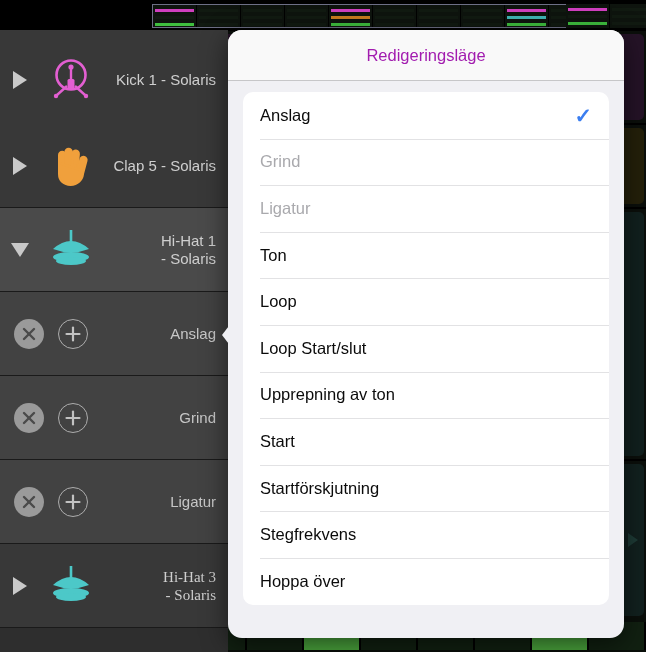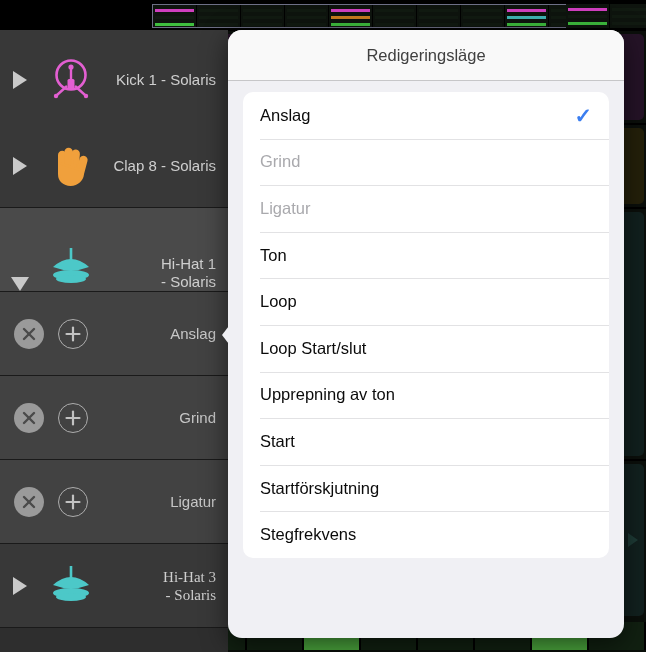--- a/index.html
+++ b/index.html
@@ -116,21 +116,21 @@
   .popover {
     position:absolute; left:228px; top:30px; width:396px; height:608px;
     background:#f0f0f4; border-radius:14px; overflow:hidden;
     box-shadow:0 6px 26px rgba(0,0,0,.55);
   }
   .pop-head {
     height:51px; background:#f9f9f9;
     display:flex; align-items:center; justify-content:center;
     border-bottom:1px solid #c6c6c8;
   }
-  .pop-title { font-size:16.5px; color:#404040; font-weight:400; }
+  .pop-title { font-size:16.5px; color:#a21caf; font-weight:400; }
   .pop-body { padding:11px 15px 0 15px; }
   .pop-card { background:#fff; border-radius:10px; overflow:hidden; }
   .pop-item {
     height:46.6px; display:flex; align-items:center;
     padding:0 17px; position:relative;
     font-size:16.5px; color:#0b0b0b;
   }
   .pop-item + .pop-item::before {
     content:""; position:absolute; left:17px; right:0; top:0;
     height:1px; background:#e2e2e4;
@@ -288,23 +288,23 @@
           <svg width="50" height="50" viewBox="0 0 50 50">
             <g fill="#f0a03c" stroke="#f0a03c" stroke-width="2" stroke-linecap="round">
               <path d="M13 32 L13 14 a3.2 3.2 0 0 1 6.4 0 L19.4 28"></path>
               <path d="M19.4 28 L19.4 11 a3.2 3.2 0 0 1 6.4 0 L25.8 28"></path>
               <path d="M25.8 28 L26.5 12.5 a3.2 3.2 0 0 1 6.4 .6 L31.5 29"></path>
               <path d="M31.5 29 L34.5 18 a3.1 3.1 0 0 1 6 1.8 L37 33"></path>
               <path d="M13 22 L13 33 c0 7 5 11 11.5 11 c7 0 12.5-5 12.5-12 L37 30 L13 22Z"></path>
             </g>
           </svg>
         </div>
-        <div class="tname">Clap 8 - Solaris</div>
-      </div>
-      <div class="trow sel" style="top: 178px; height: 84px; align-items: flex-end;">
+        <div class="tname">Clap 5 - Solaris</div>
+      </div>
+      <div class="trow sel" style="top: 178px; height: 84px;">
         <div class="disc-tri">
           <div class="tri-down"></div>
         </div>
         <div class="icon-slot">
           <svg width="54" height="46" viewBox="0 0 54 46">
             <line x1="27" y1="3" x2="27" y2="16" stroke="#4cc8c8" stroke-width="2.6"></line>
             <path d="M9 22 Q27 6 45 22 Q27 29 9 22 Z" fill="#4cc8c8"></path>
             <ellipse cx="27" cy="30" rx="18" ry="5" fill="#4cc8c8"></ellipse>
             <ellipse cx="27" cy="34" rx="15" ry="4" fill="#4cc8c8"></ellipse>
           </svg>
@@ -410,17 +410,20 @@
           </div>
           <div class="pop-item">
             <span>Start</span>
           </div>
           <div class="pop-item">
             <span>Startförskjutning</span>
           </div>
           <div class="pop-item">
             <span>Stegfrekvens</span>
           </div>
+          <div class="pop-item">
+            <span>Hoppa över</span>
+          </div>
         </div>
     </div>
   </div>
 
 </div>
 
 </body></html>

